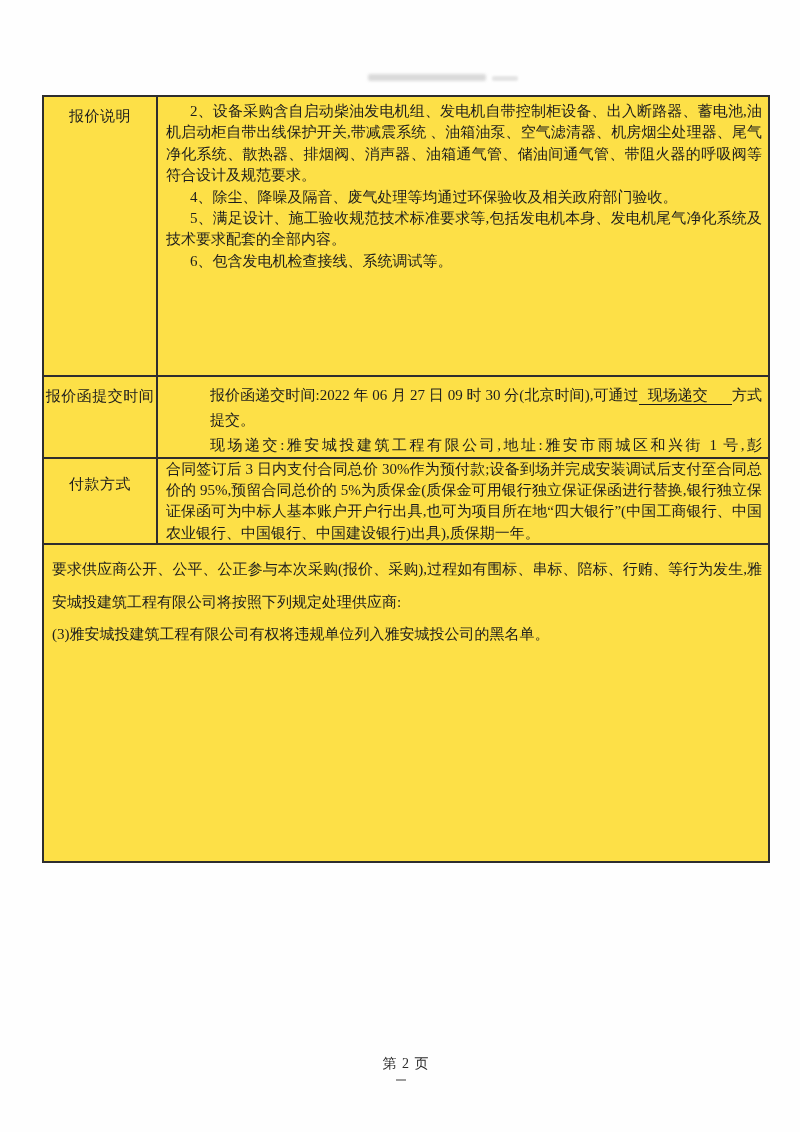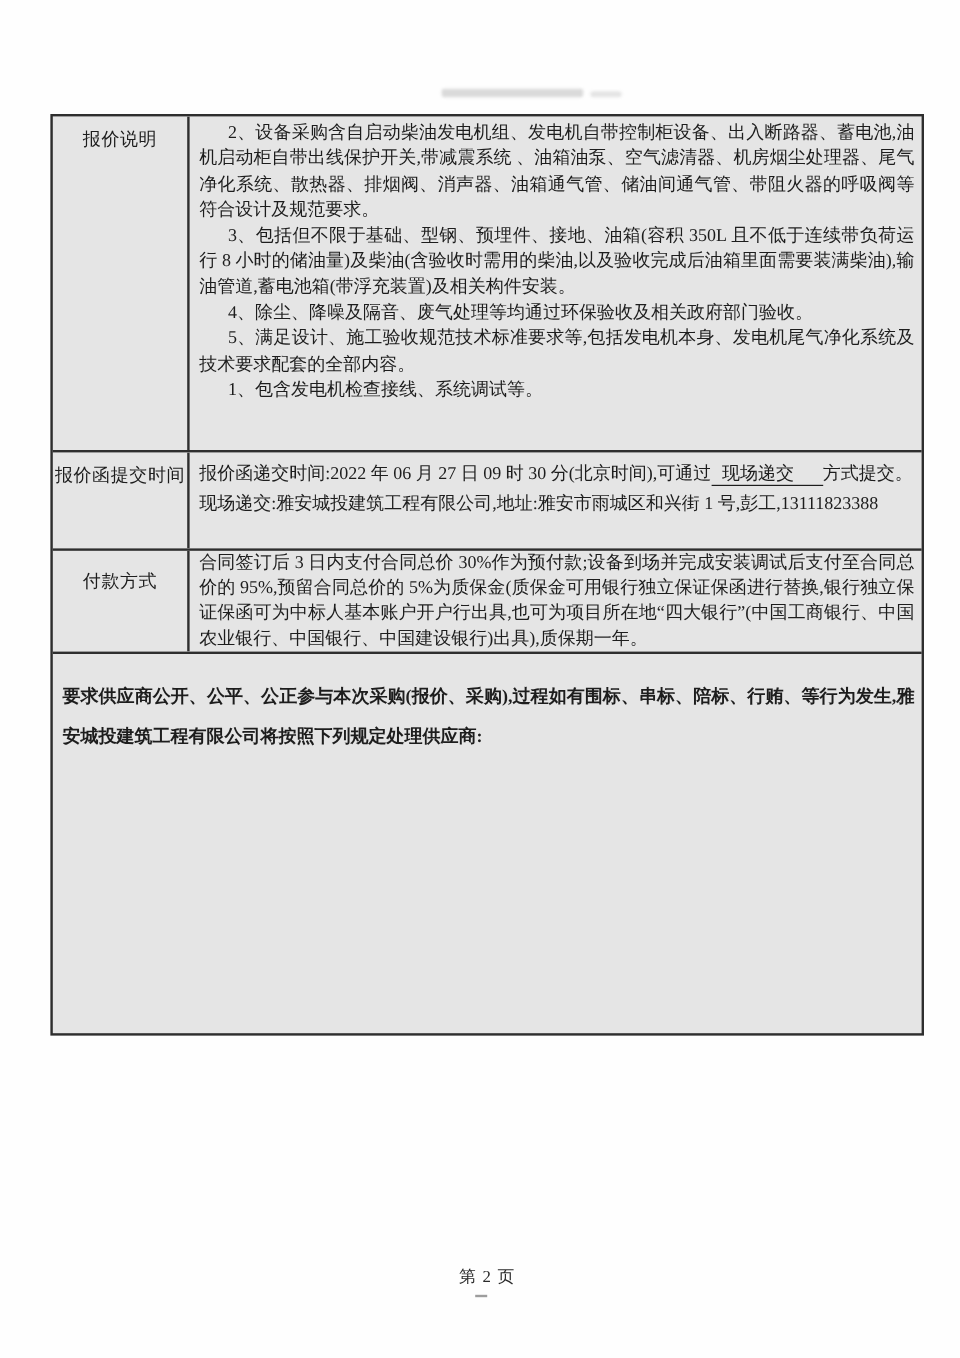--- a/index.html
+++ b/index.html
@@ -25,21 +25,21 @@
   .artifact.footer-dash {
     left: 396px; top: 1079px; width: 10px; height: 2px;
     background: rgba(40,40,40,0.45); filter: blur(0.4px);
   }
 
   .doc-table {
     position: absolute;
     left: 42px; top: 95px;
     width: 728px; height: 768px;
     border: 2px solid #2e2e2e;
-    background: #e5e5e5;
+    background: #fde047;
   }
   .t-row { display: flex; overflow: hidden; }
   .t-row + .t-row { border-top: 2px solid #2e2e2e; }
   .row-quote-notes   { height: 278px; }
   .row-submission    { height: 82px; }
   .row-payment       { height: 86px; }
   .row-integrity     { height: 295px; }
 
   .cell-label {
     width: 114px; flex: 0 0 114px;
@@ -63,30 +63,30 @@
     font-size: 15px;
     text-align: justify;
     overflow: hidden;
   }
   .cell-content p { margin: 0; }
 
   .row-quote-notes .cell-content { line-height: 21.4px; padding-top: 4px; }
   .row-quote-notes .cell-content p { text-indent: 1.6em; }
 
   .row-submission .cell-content { line-height: 25px; padding-top: 6px; }
-  .row-submission .cell-content p { text-indent: 0; }
+  .row-submission .cell-content p { text-indent: 0; margin-left: 44px; }
   .u-line {
     border-bottom: 1.5px solid #1d1d1d;
     padding: 0 24px 1px 9px;
     font-weight: 500;
   }
 
   .row-payment .cell-content { line-height: 21.2px; padding-top: 0; }
 
-  .row-integrity .cell-content { line-height: 32.6px; padding-top: 20px; font-weight: bold; }
+  .row-integrity .cell-content { line-height: 32.6px; padding-top: 8px; }
 
   .page-footer {
     position: absolute;
     left: 12px; right: 0; top: 1055px;
     text-align: center;
     font-size: 14px;
     color: #2a2a2a;
     letter-spacing: 1px;
   }
 </style>
@@ -99,24 +99,23 @@
   <div class="artifact smudge-top2"></div>
 
   <div class="doc-table">
 
     <div class="t-row row-quote-notes">
       <div class="cell-label">
         <span class="label-text">报价说明</span>
       </div>
       <div class="cell-content">
           <p>2、设备采购含自启动柴油发电机组、发电机自带控制柜设备、出入断路器、蓄电池,油机启动柜自带出线保护开关,带减震系统 、油箱油泵、空气滤清器、机房烟尘处理器、尾气净化系统、散热器、排烟阀、消声器、油箱通气管、储油间通气管、带阻火器的呼吸阀等符合设计及规范要求。</p>
-          <p>3、包括但不限于基础、型钢、预埋件、接地、油箱(容积 350L 且不低于连续带负荷运行 8 小时的储油量)及柴油(含验收时需用的柴油,以及验收完成后油箱里面需要装满柴油),输油管道,蓄电池箱(带浮充装置)及相关构件安装。</p>
           <p>4、除尘、降噪及隔音、废气处理等均通过环保验收及相关政府部门验收。</p>
           <p>5、满足设计、施工验收规范技术标准要求等,包括发电机本身、发电机尾气净化系统及技术要求配套的全部内容。</p>
-          <p>1、包含发电机检查接线、系统调试等。</p>
+          <p>6、包含发电机检查接线、系统调试等。</p>
         </div>
     </div>
 
     <div class="t-row row-submission">
       <div class="cell-label">
         <span class="label-text">报价函提交时间</span>
       </div>
       <div class="cell-content">
         <p><span>报价函递交时间:2022 年 06 月 27 日 09 时 30 分(北京时间),可通过</span><span class="u-line">现场递交</span><span>方式提交。</span></p>
         <p>现场递交:雅安城投建筑工程有限公司,地址:雅安市雨城区和兴街 1 号,彭工,13111823388</p>
@@ -128,20 +127,21 @@
         <span class="label-text">付款方式</span>
       </div>
       <div class="cell-content">
           <p>合同签订后 3 日内支付合同总价 30%作为预付款;设备到场并完成安装调试后支付至合同总价的 95%,预留合同总价的 5%为质保金(质保金可用银行独立保证保函进行替换,银行独立保证保函可为中标人基本账户开户行出具,也可为项目所在地“四大银行”(中国工商银行、中国农业银行、中国银行、中国建设银行)出具),质保期一年。</p>
         </div>
     </div>
 
     <div class="t-row row-integrity">
       <div class="cell-content">
           <p>要求供应商公开、公平、公正参与本次采购(报价、采购),过程如有围标、串标、陪标、行贿、等行为发生,雅安城投建筑工程有限公司将按照下列规定处理供应商:</p>
+          <p>(3)雅安城投建筑工程有限公司有权将违规单位列入雅安城投公司的黑名单。</p>
         </div>
     </div>
 
   </div>
 
   <div class="page-footer">第 2 页</div>
   <div class="artifact footer-dash"></div>
 
 </div>
 

